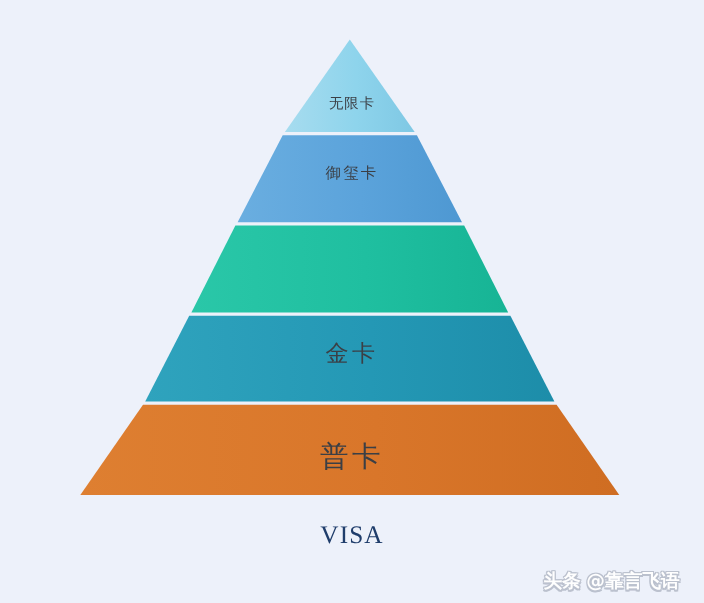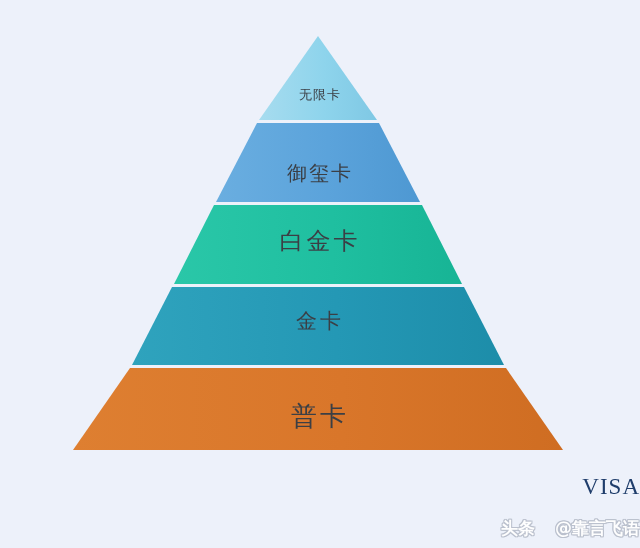--- a/index.html
+++ b/index.html
@@ -44,46 +44,46 @@
     width: 100%;
     text-align: center;
     color: #3b3f45;
     font-family: "DejaVu Sans", "Liberation Sans", sans-serif;
     letter-spacing: 2px;
     line-height: 1;
     white-space: nowrap;
     pointer-events: none;
   }
   .tier-label.t0 { top: 88px;  font-size: 13px; letter-spacing: 1px; }
-  .tier-label.t1 { top: 163px; font-size: 20px; }
+  .tier-label.t1 { top: 151px; font-size: 14px; }
   .tier-label.t2 { top: 229px; font-size: 24px; letter-spacing: 3px; }
   .tier-label.t3 { top: 311px; font-size: 21px; letter-spacing: 3px; }
   .tier-label.t4 { top: 403px; font-size: 26px; letter-spacing: 3px; }
 
   
   #caption {
     position: absolute;
     left: 0;
     top: 474px;
     width: 640px;
-    text-align: right;
+    text-align: center;
     font-family: "Liberation Serif", "DejaVu Serif", serif;
     font-size: 23px;
     letter-spacing: 1px;
     color: #1f3d6b;
   }
 
   
   #watermark {
     position: absolute;
-    right: 0;
+    right: 22px;
     bottom: 8px;
     display: flex;
     align-items: center;
-    gap: 20px;
+    gap: 5px;
     color: #ffffff;
     font-family: "DejaVu Sans", "Liberation Sans", sans-serif;
     font-size: 17px;
     font-weight: bold;
     text-shadow:
        1px 0 0 #b9bfcc, -1px 0 0 #b9bfcc,
        0 1px 0 #b9bfcc, 0 -1px 0 #b9bfcc,
        1px 1px 0 #b9bfcc, -1px -1px 0 #b9bfcc,
        1px -1px 0 #b9bfcc, -1px 1px 0 #b9bfcc;
     opacity: .95;
@@ -134,21 +134,20 @@
 
       <polygon points="214,205 422,205 462,284 174,284" fill="url(#g2)"></polygon>
 
       <polygon points="257,123 379,123 420,202 216,202" fill="url(#g1)"></polygon>
 
       <polygon points="318,36 377,120 259,120" fill="url(#g0)"></polygon>
     </svg>
 
     <div class="tier-label t0">无限卡</div>
     <div class="tier-label t1">御玺卡</div>
-    <div class="tier-label t2">白金卡</div>
     <div class="tier-label t3">金卡</div>
     <div class="tier-label t4">普卡</div>
   </div>
 
   <div id="caption">VISA</div>
 
   <div id="watermark">
     <span class="wm-brand">头条</span>
     <span class="wm-user">@靠言飞语</span>
   </div>

